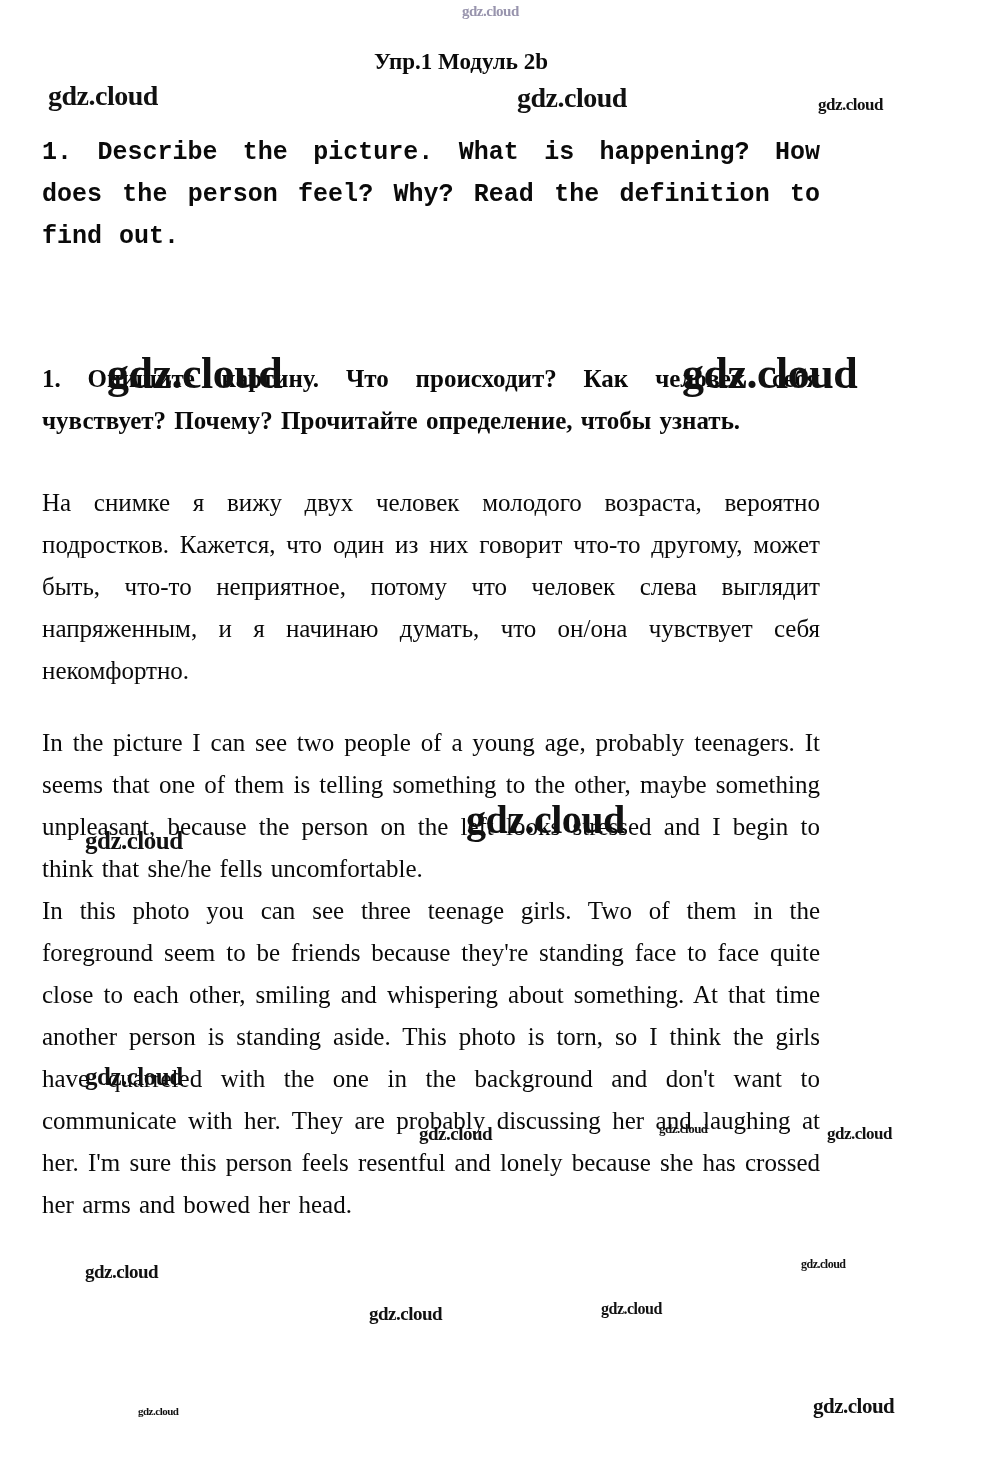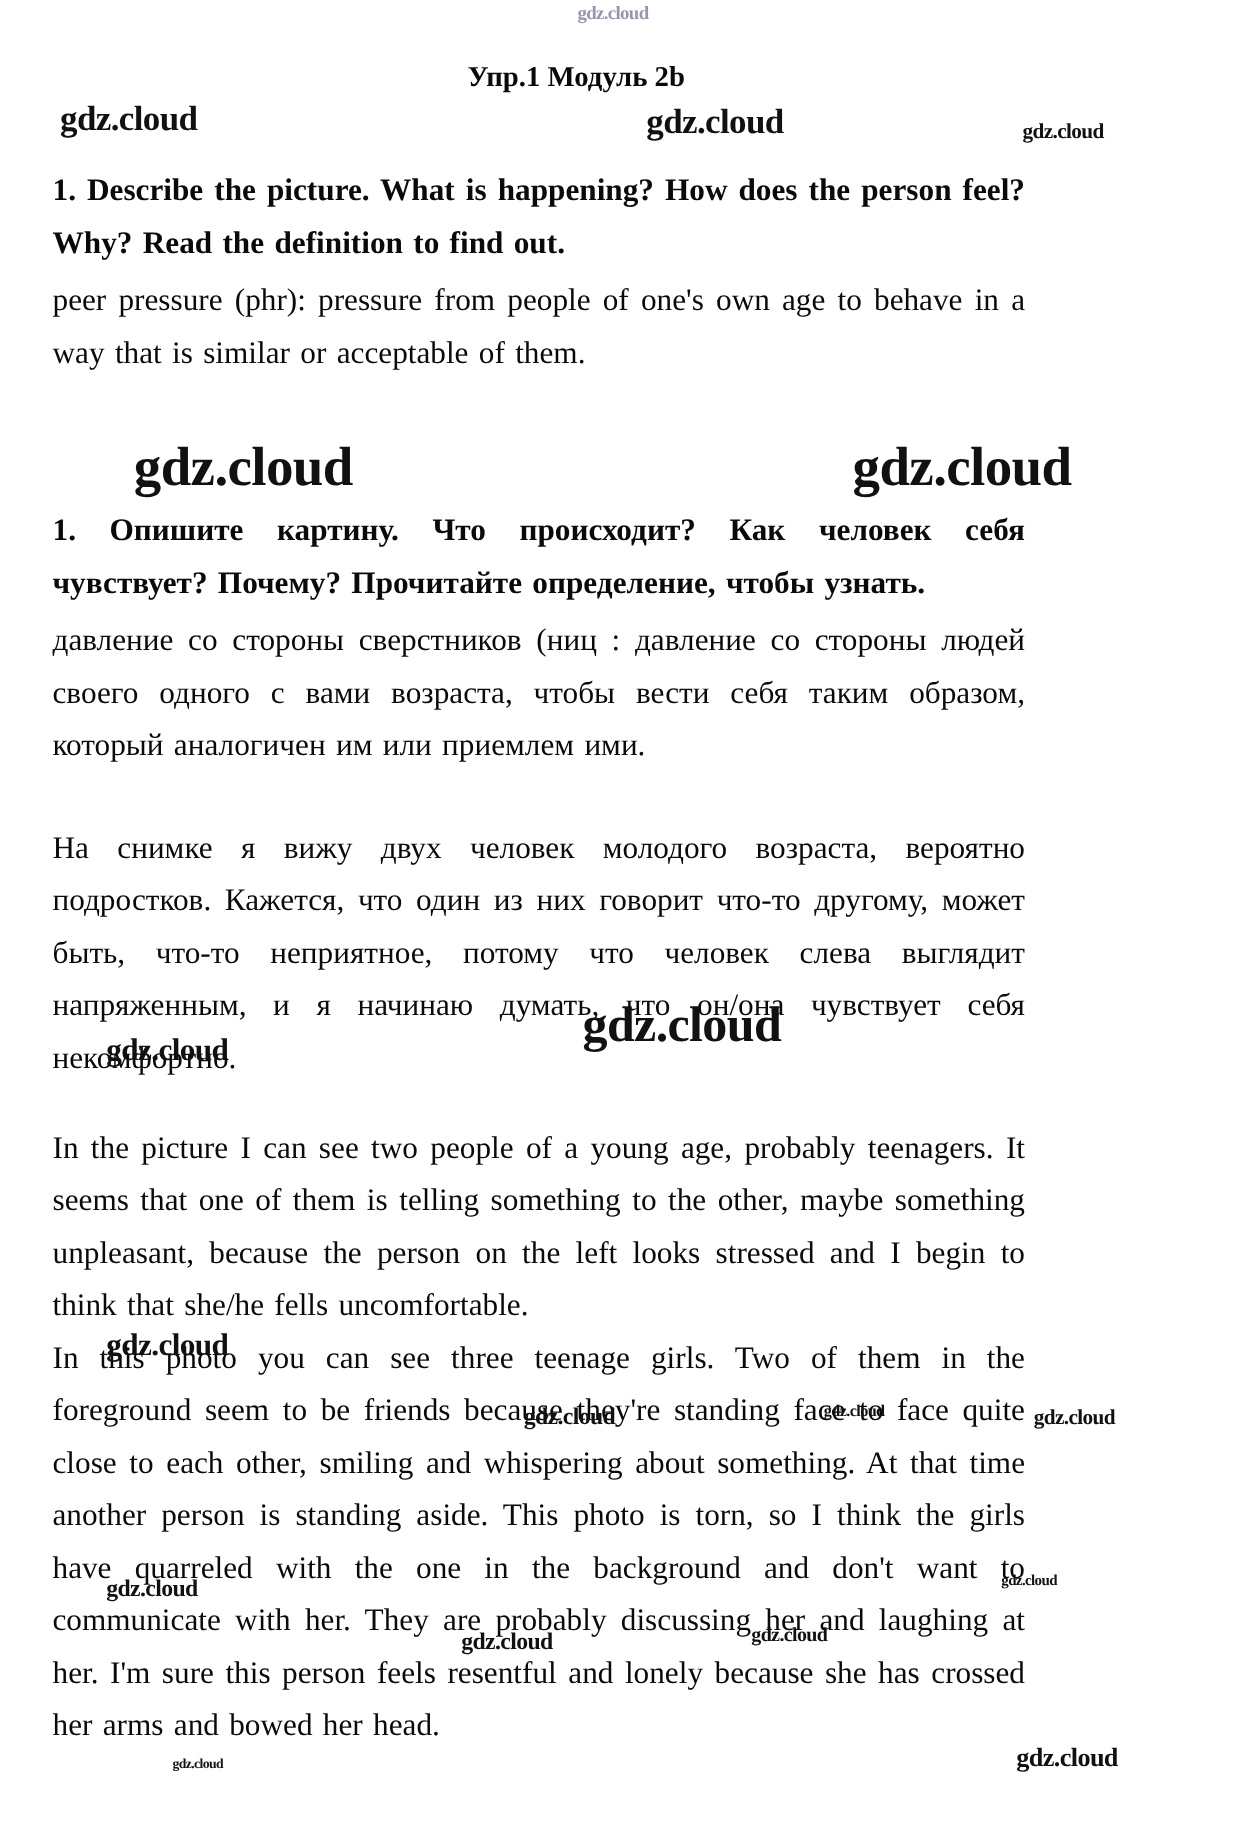--- a/index.html
+++ b/index.html
@@ -29,21 +29,21 @@
   }
   .para {
     font-size: 25px;
     line-height: 42px;
     text-align: justify;
     text-align-last: left;
     margin: 0;
     word-spacing: 2px;
   }
   .bold { font-weight: bold; }
-  .m-task-en { margin-top: 54px; }
+  .m-task-en { margin-top: 54px; font-family: Liberation Mono, monospace; }
   .m-def-en  { margin-top: 4px; }
   .m-task-ru { margin-top: 100px; }
   .m-def-ru  { margin-top: 4px; }
   .m-ans1-en { margin-top: 30px; }
   .m-ans1-ru { margin-top: 40px; }
   .m-ans2-en { }
   .wm {
     position: absolute;
     font-family: Liberation Serif, serif;
     font-weight: 700;
@@ -55,23 +55,21 @@
   .wm-faint { color: #9894ad; }
 </style>
 </head>
 <body>
 
 <div class="page">
 
   <div class="doc">
     <div class="doc-title">Упр.1 Модуль 2b</div>
     <p class="para bold m-task-en">1. Describe the picture. What is happening? How does the person feel? Why? Read the definition to find out.</p>
-    <p class="para m-def-en">peer pressure (phr): pressure from people of one's own age to behave in a way that is similar or acceptable of them.</p>
     <p class="para bold m-task-ru">1. Опишите картину. Что происходит? Как человек себя чувствует? Почему? Прочитайте определение, чтобы узнать.</p>
-    <p class="para m-def-ru">давление со стороны сверстников (ниц : давление со стороны людей своего одного с вами возраста, чтобы вести себя таким образом, который аналогичен им или приемлем ими.</p>
     <p class="para m-ans1-ru">На снимке я вижу двух человек молодого возраста, вероятно подростков. Кажется, что один из них говорит что-то другому, может быть, что-то неприятное, потому что человек слева выглядит напряженным, и я начинаю думать, что он/она чувствует себя некомфортно.</p>
     <p class="para m-ans1-en">In the picture I can see two people of a young age, probably teenagers. It seems that one of them is telling something to the other, maybe something unpleasant, because the person on the left looks stressed and I begin to think that she/he fells uncomfortable.</p>
     <p class="para m-ans2-en">In this photo you can see three teenage girls. Two of them in the foreground seem to be friends because they're standing face to face quite close to each other, smiling and whispering about something. At that time another person is standing aside. This photo is torn, so I think the girls have quarreled with the one in the background and don't want to communicate with her. They are probably discussing her and laughing at her. I'm sure this person feels resentful and lonely because she has crossed her arms and bowed her head.</p>
   </div>
 
   <span class="wm wm-faint" style="left:462px; top:4px;  font-size:15px;">gdz.cloud</span>
   <span class="wm" style="left:48px;  top:82px;  font-size:28px;">gdz.cloud</span>
   <span class="wm" style="left:517px; top:84px;  font-size:28px;">gdz.cloud</span>
   <span class="wm" style="left:818px; top:96px;  font-size:17px;">gdz.cloud</span>
   <span class="wm" style="left:107px; top:352px; font-size:44px;">gdz.cloud</span>

